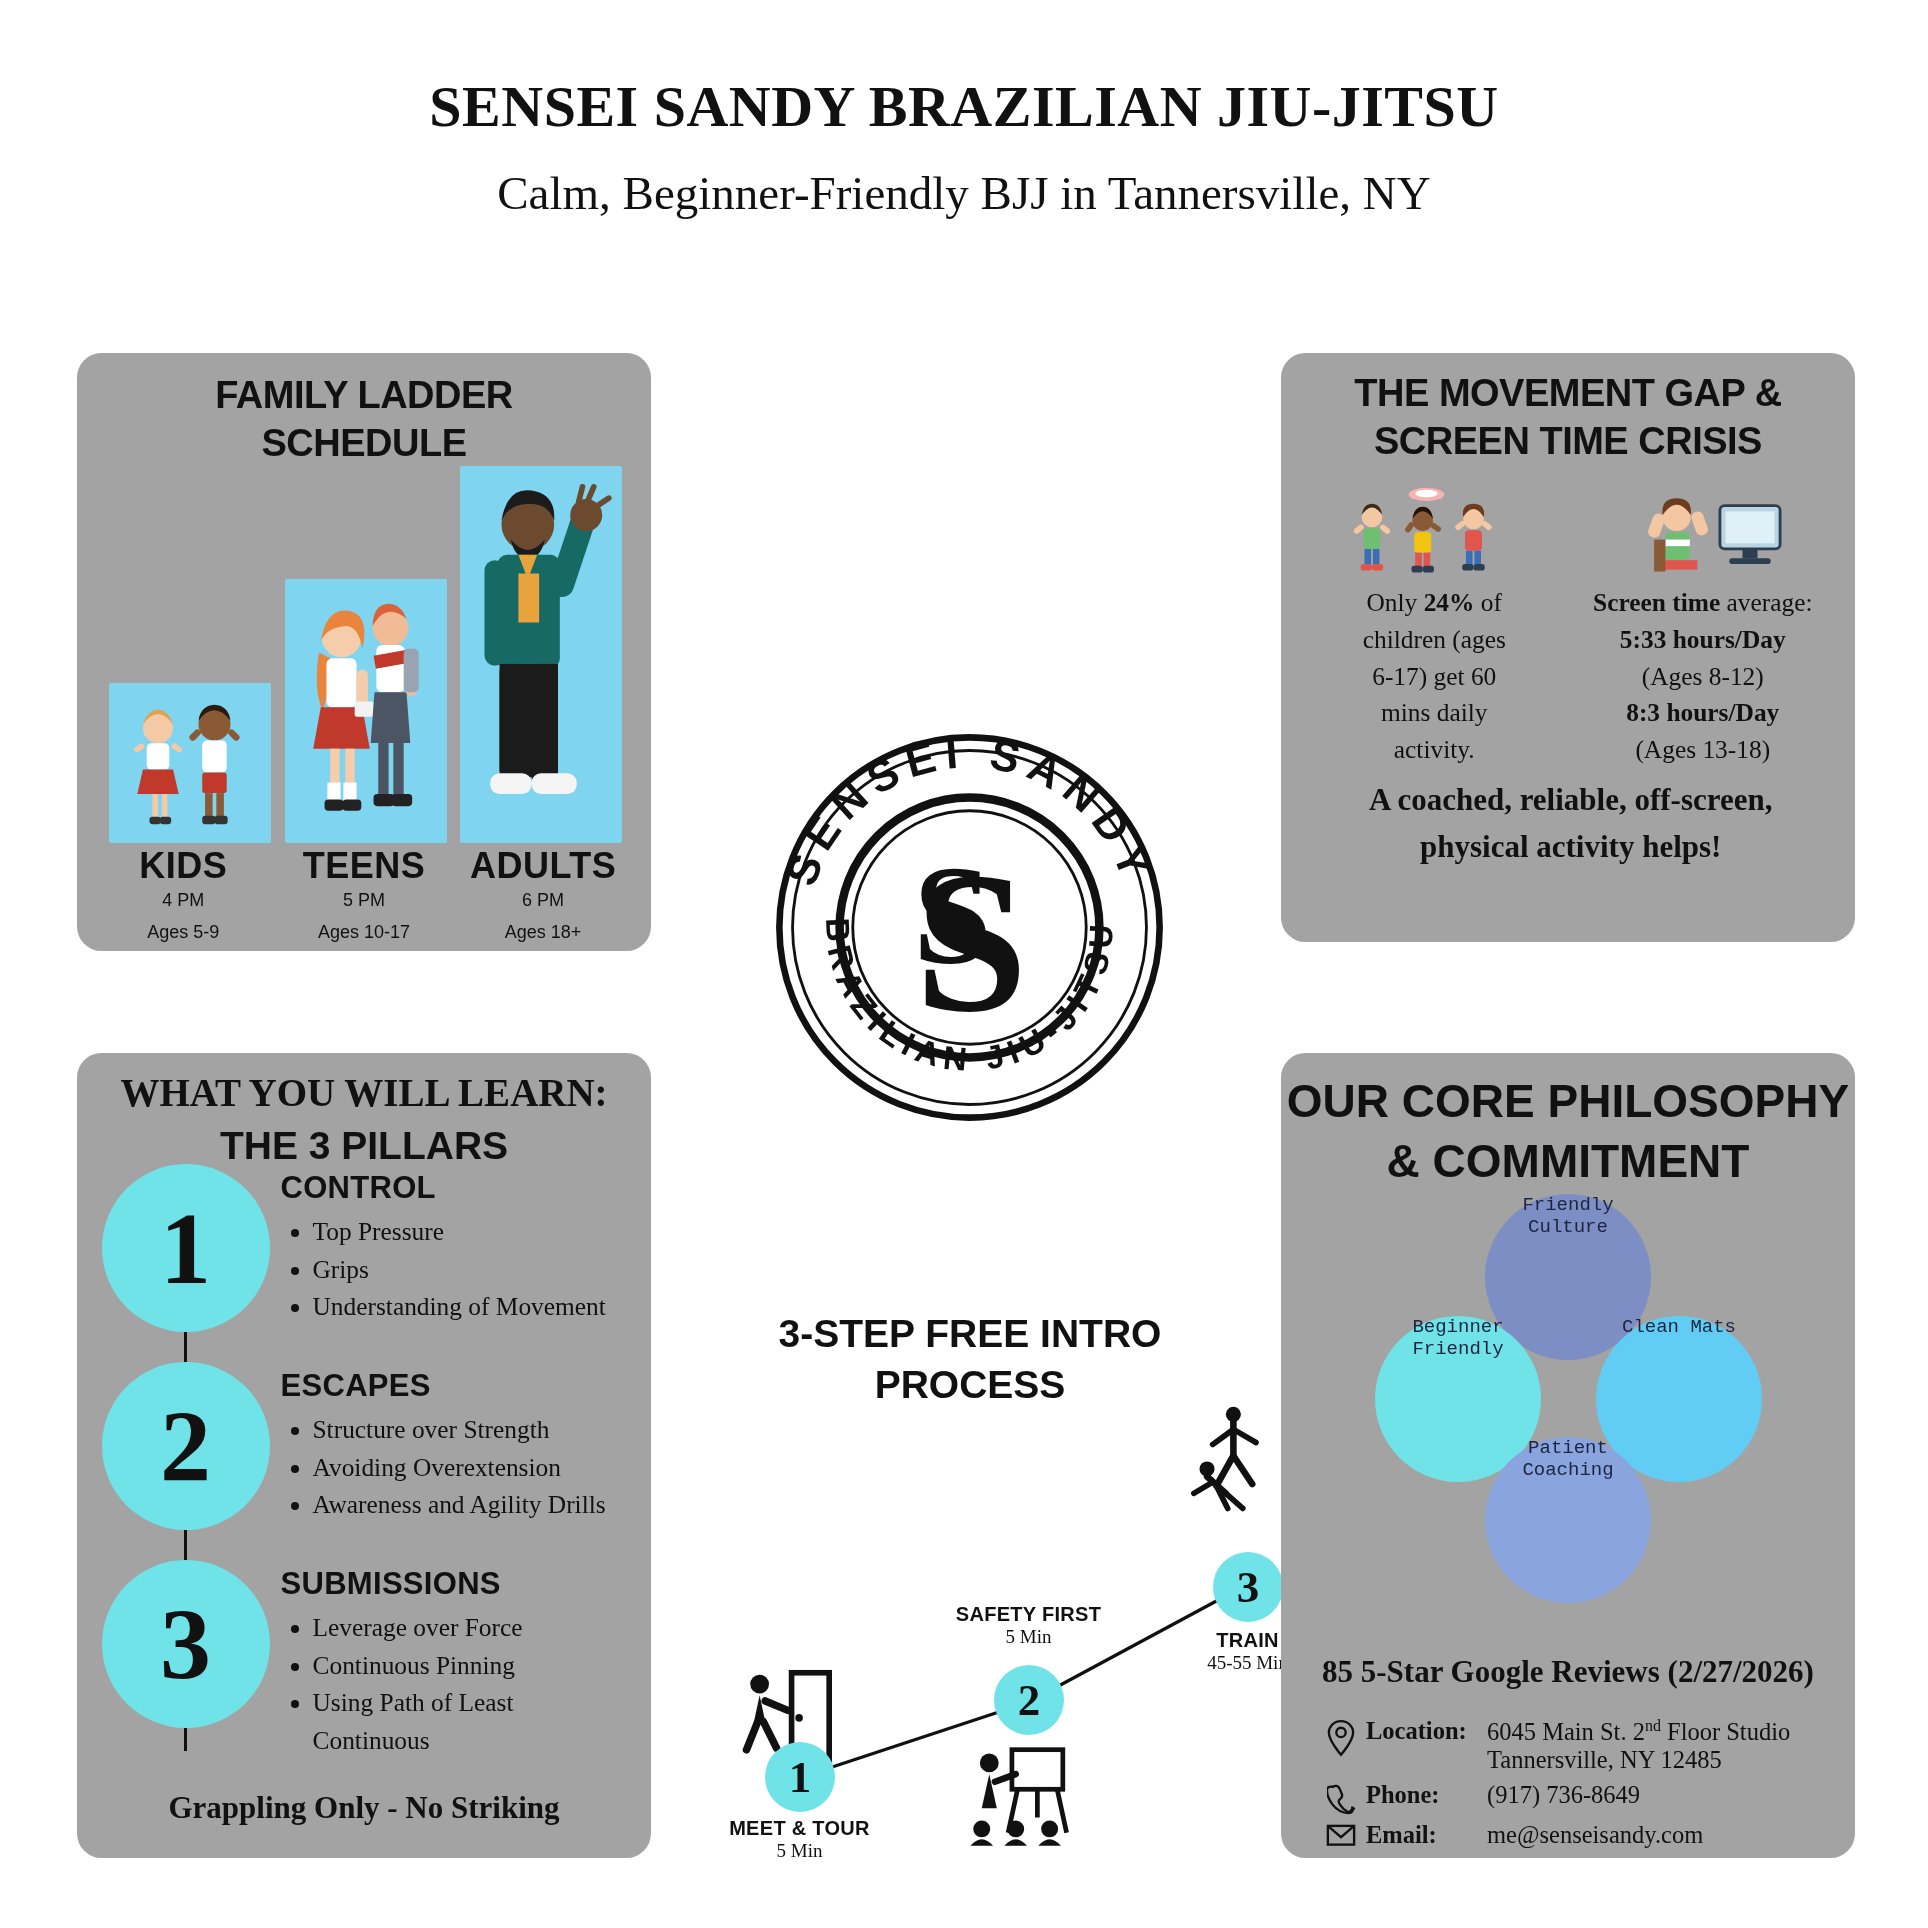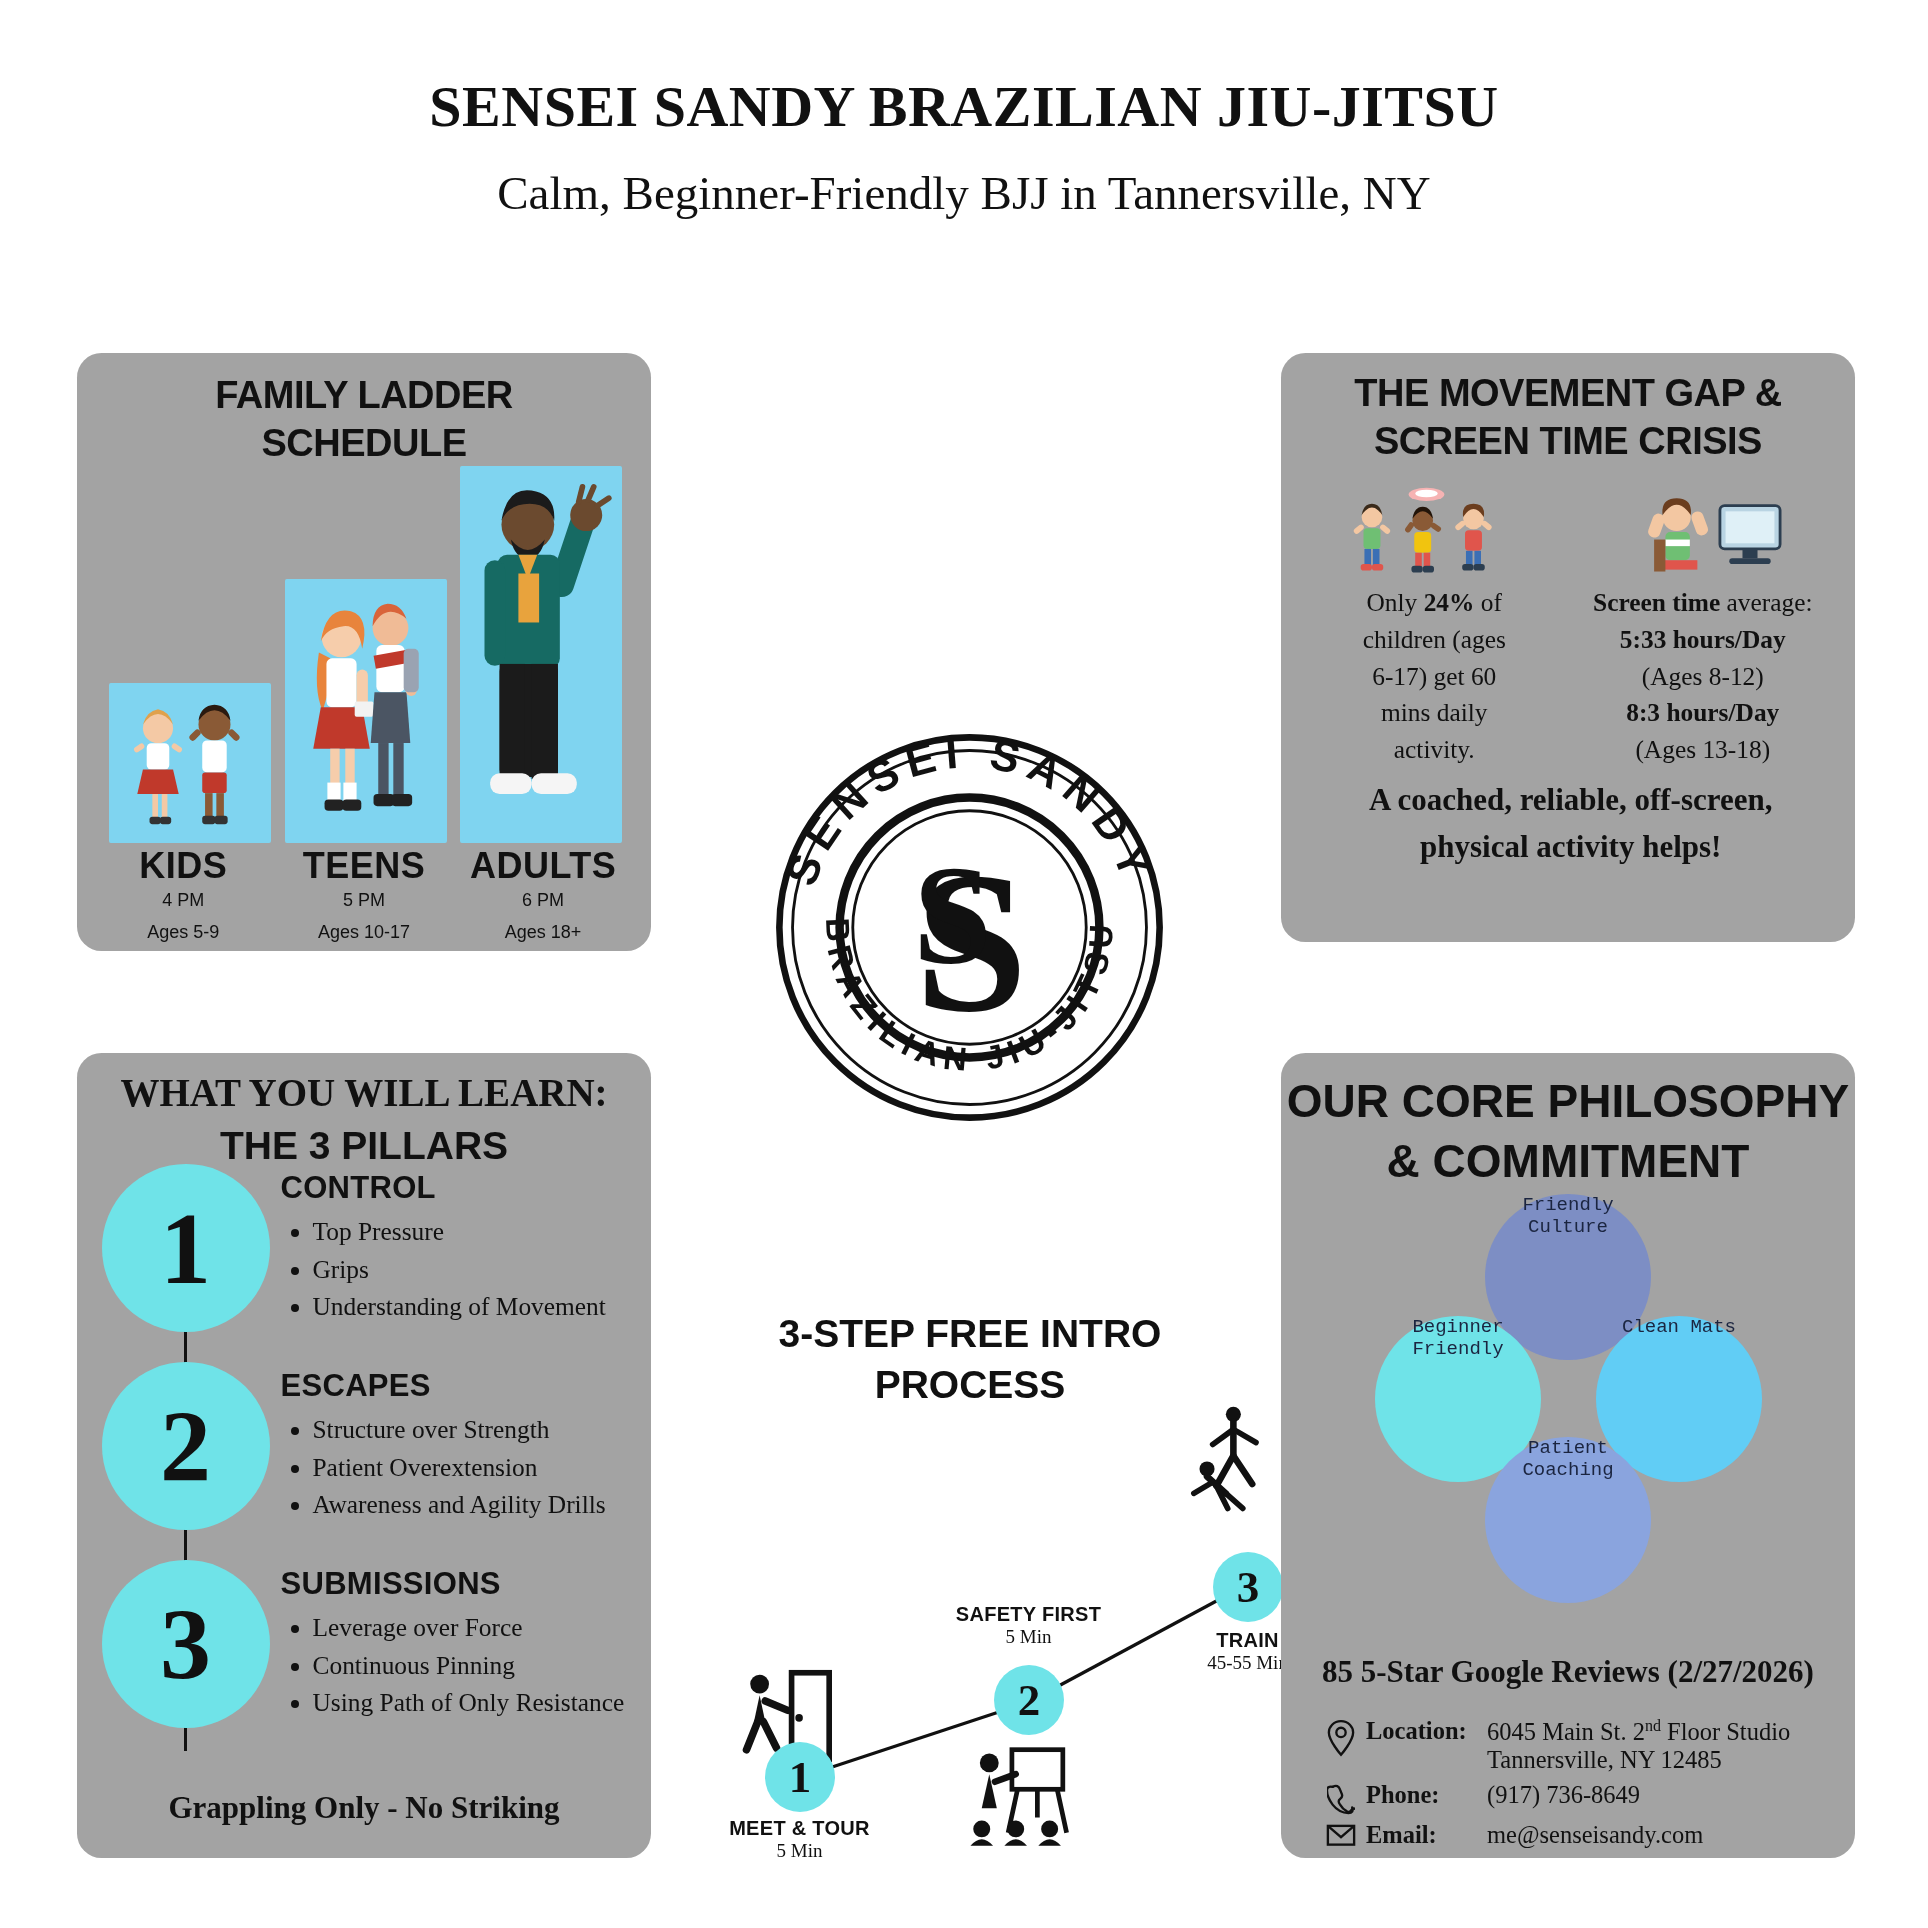--- a/index.html
+++ b/index.html
@@ -369,34 +369,34 @@
       </ul>
     </div>
   </div>
 
   <div class="pillar-row" style="top: 309px;">
     <div class="pillar-num">2</div>
     <div class="pillar-body">
       <div class="pillar-head">ESCAPES</div>
       <ul class="pillar-list">
         <li>Structure over Strength</li>
-        <li>Patient Overextension</li>
+        <li>Avoiding Overextension</li>
         <li>Awareness and Agility Drills</li>
       </ul>
     </div>
   </div>
 
   <div class="pillar-row" style="top: 507px;">
     <div class="pillar-num">3</div>
     <div class="pillar-body">
       <div class="pillar-head">SUBMISSIONS</div>
       <ul class="pillar-list">
         <li>Leverage over Force</li>
         <li>Continuous Pinning</li>
-        <li>Using Path of Only Resistance</li>
+        <li>Using Path of Least Continuous</li>
       </ul>
     </div>
   </div>
 
   <div class="pillars-foot">Grappling Only - No Striking</div>
 </div>
 
 <div class="logo-wrap">
   <svg width="433" height="433" viewBox="0 0 460 460">
     <defs>

